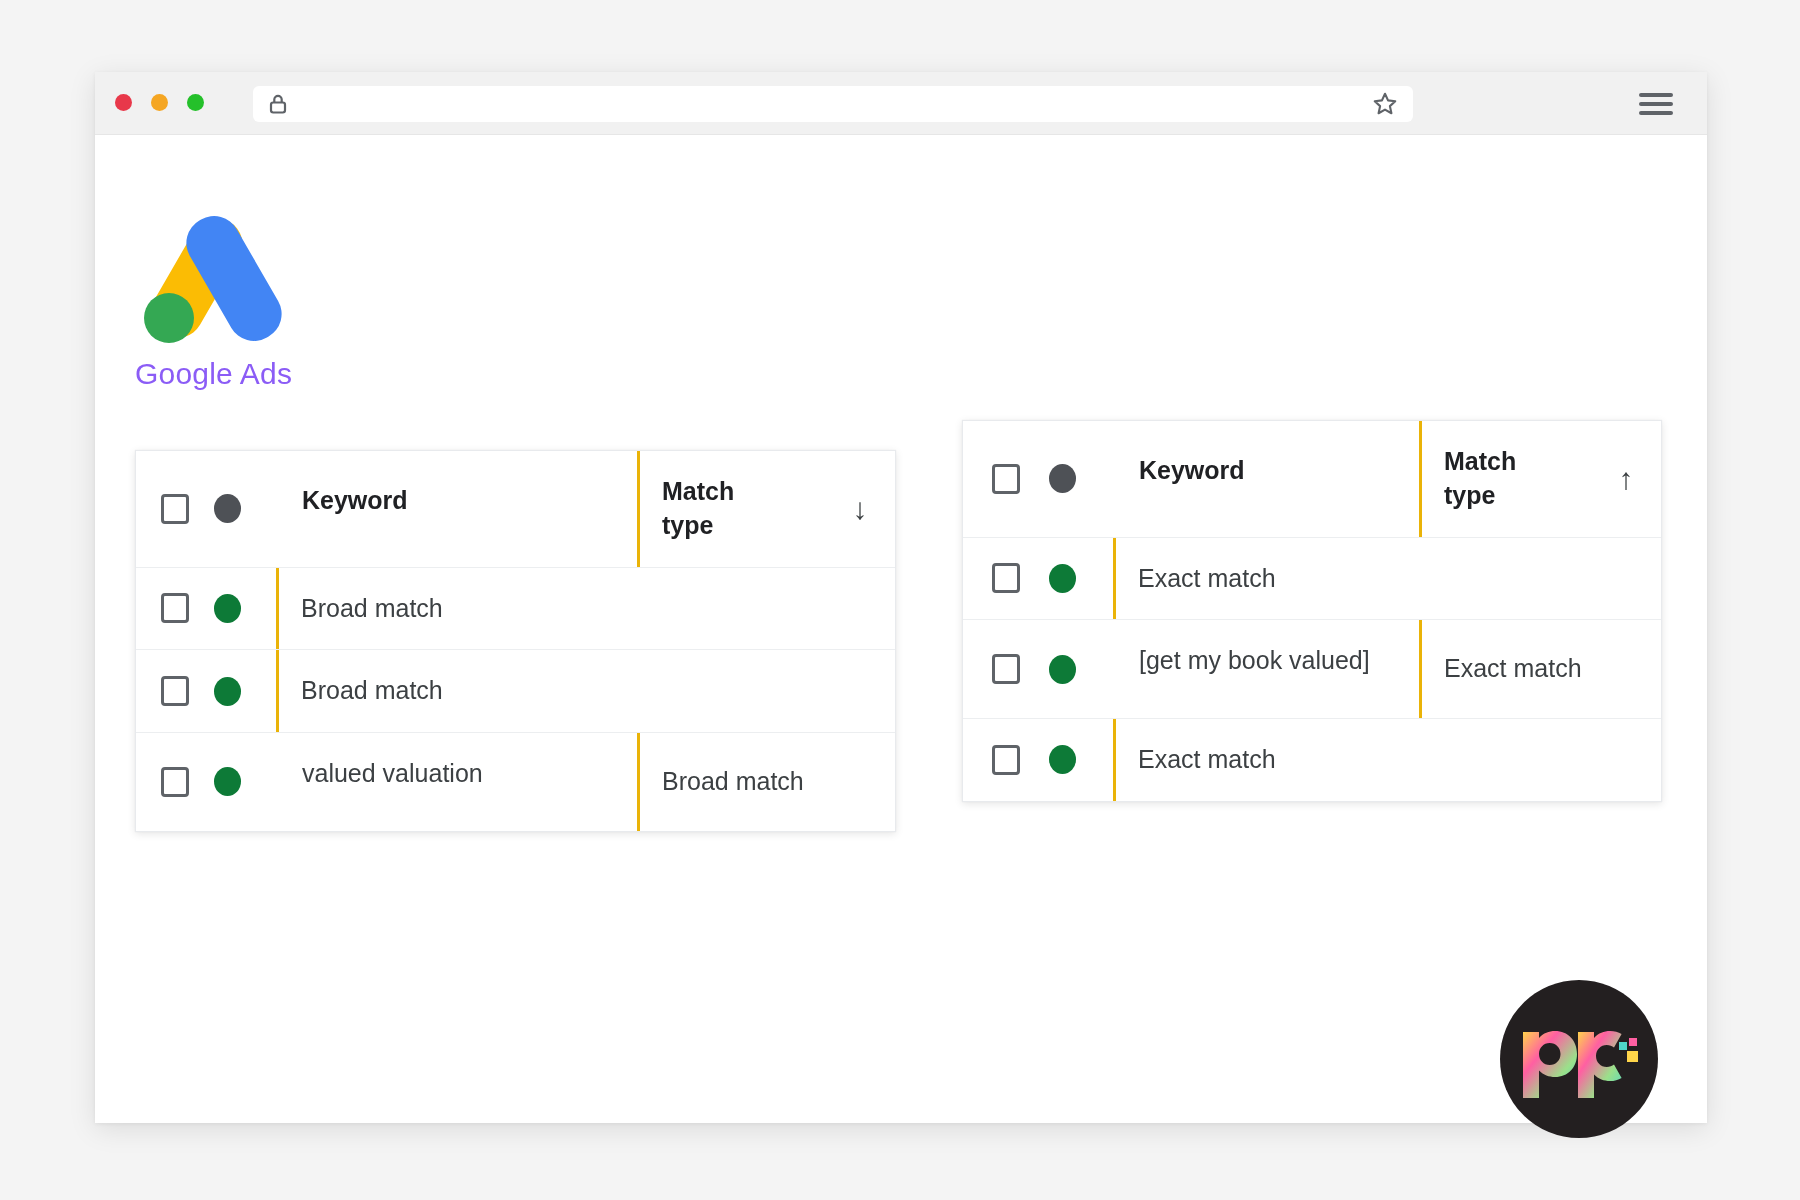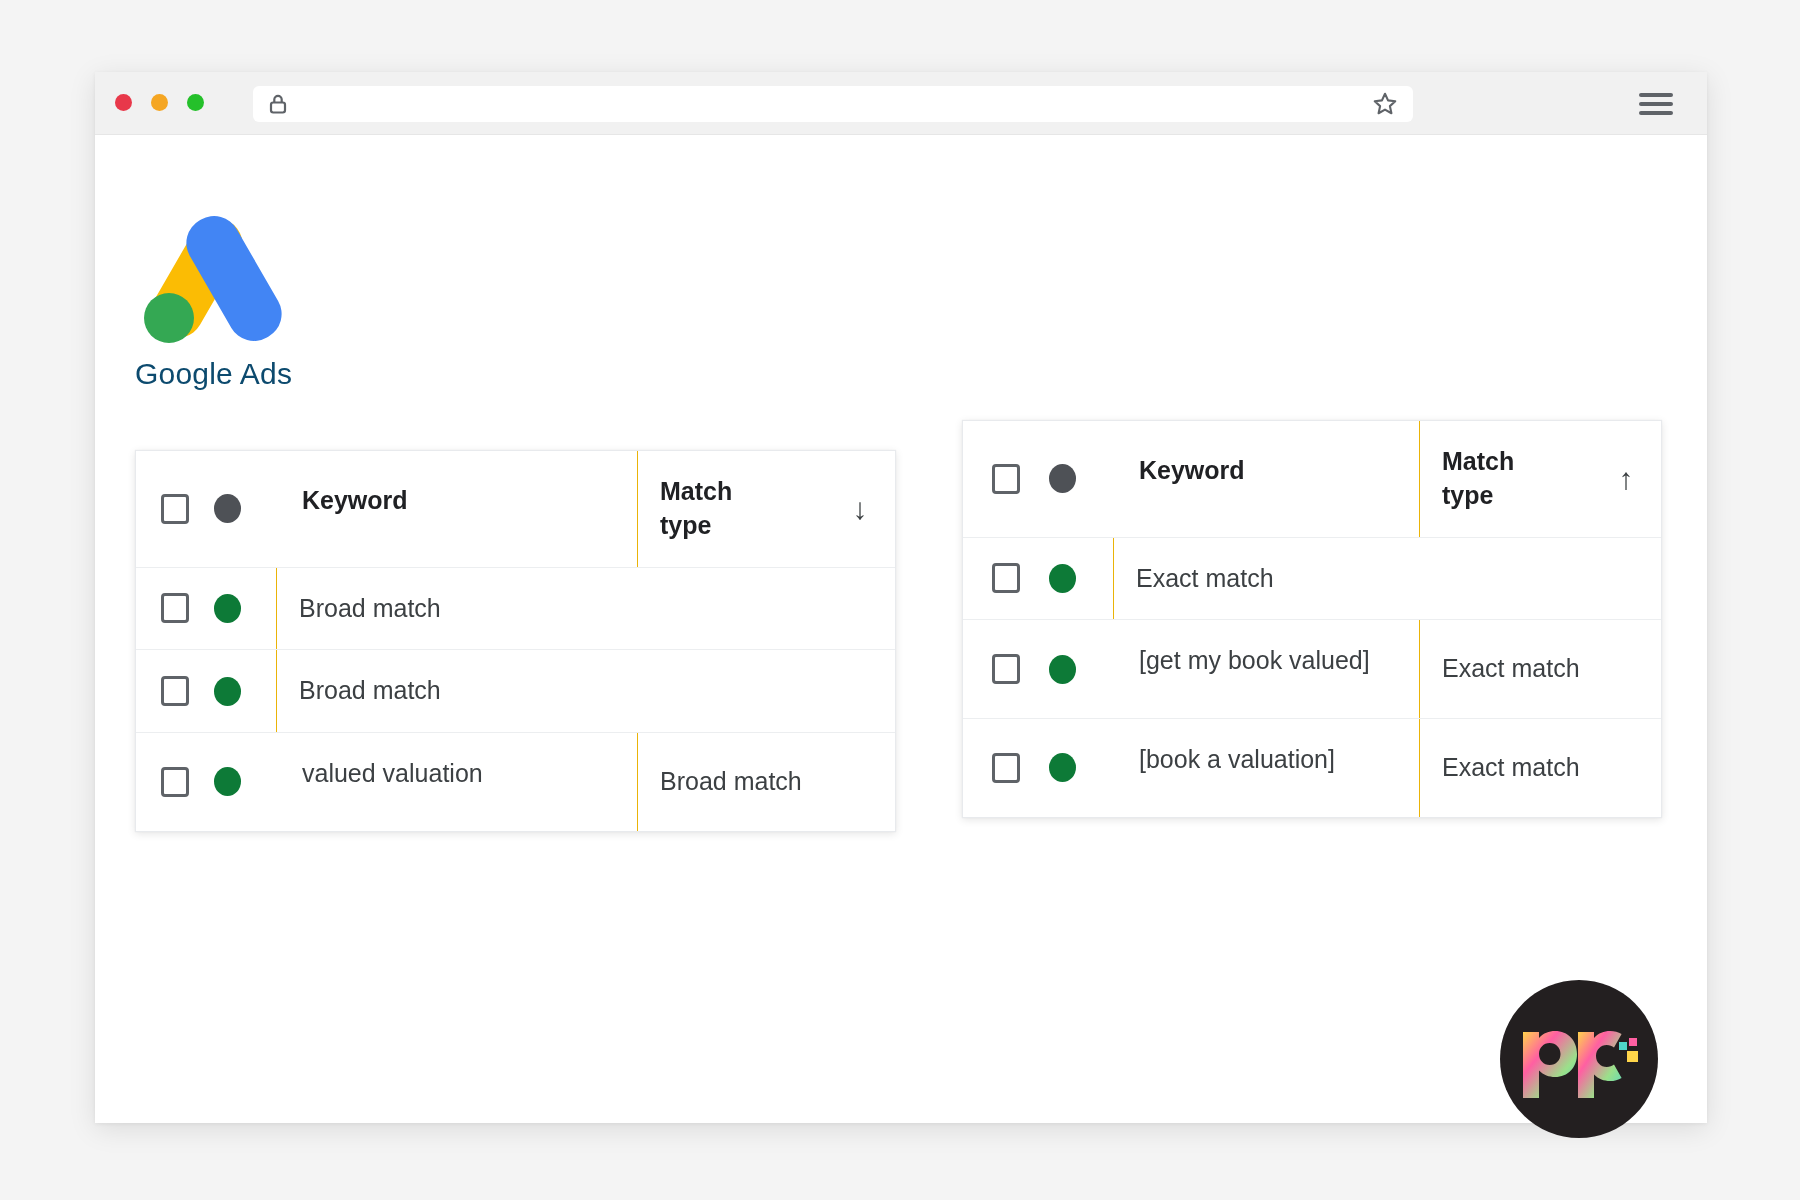--- a/index.html
+++ b/index.html
@@ -146,21 +146,21 @@
     width: 50px;
     height: 50px;
     border-radius: 50%;
     background: #34a853;
     left: 1px;
     top: 86px;
   }
   .brand-word {
     margin-top: 10px;
     font-size: 30px;
-    color: #0c4a6e;
+    color: #8b5cf6;
     letter-spacing: 0.2px;
     font-family: "Liberation Sans", sans-serif;
   }
 
   
   .kw-table {
     position: absolute;
     background: #ffffff;
     border: 1px solid #e8eaed;
     box-shadow: 0 2px 8px rgba(0,0,0,0.10), 0 0 1px rgba(0,0,0,0.08);
@@ -212,21 +212,21 @@
     line-height: 1.35;
     box-sizing: border-box;
   }
   .cell-match {
     flex: 0 0 258px;
     display: flex;
     align-items: center;
     font-size: 25px;
     color: #3c4043;
     padding: 24px 18px 24px 22px;
-    border-left: 1px solid #eab308;
+    border-left: 3px solid #eab308;
     line-height: 1.35;
     box-sizing: border-box;
     gap: 14px;
   }
   .kw-table-right .cell-match { flex: 0 0 242px; }
   .kw-table-right .cell-check { flex: 0 0 86px; }
   .kw-table-right .cell-status { flex: 0 0 64px; }
 
   .cell-match .match-label { flex: 1 1 auto; }
   .sort-arrow {
@@ -410,21 +410,20 @@
           <div class="cell-match">Exact match</div>
         </div>
 
         <div class="kw-row">
           <div class="cell-check">
             <span class="checkbox"></span>
           </div>
           <div class="cell-status">
             <span class="status-dot green"></span>
           </div>
-          <div class="cell-keyword">[book a valuation]</div>
           <div class="cell-match">Exact match</div>
         </div>
       </div>
 
       <div class="corner-badge">
         <svg width="120" height="78" viewBox="0 0 120 78">
           <defs>
             <linearGradient id="ppgrad" x1="0" y1="0" x2="1" y2="1">
               <stop offset="0%" stop-color="#ffd54a"></stop>
               <stop offset="33%" stop-color="#ff5fa2"></stop>

